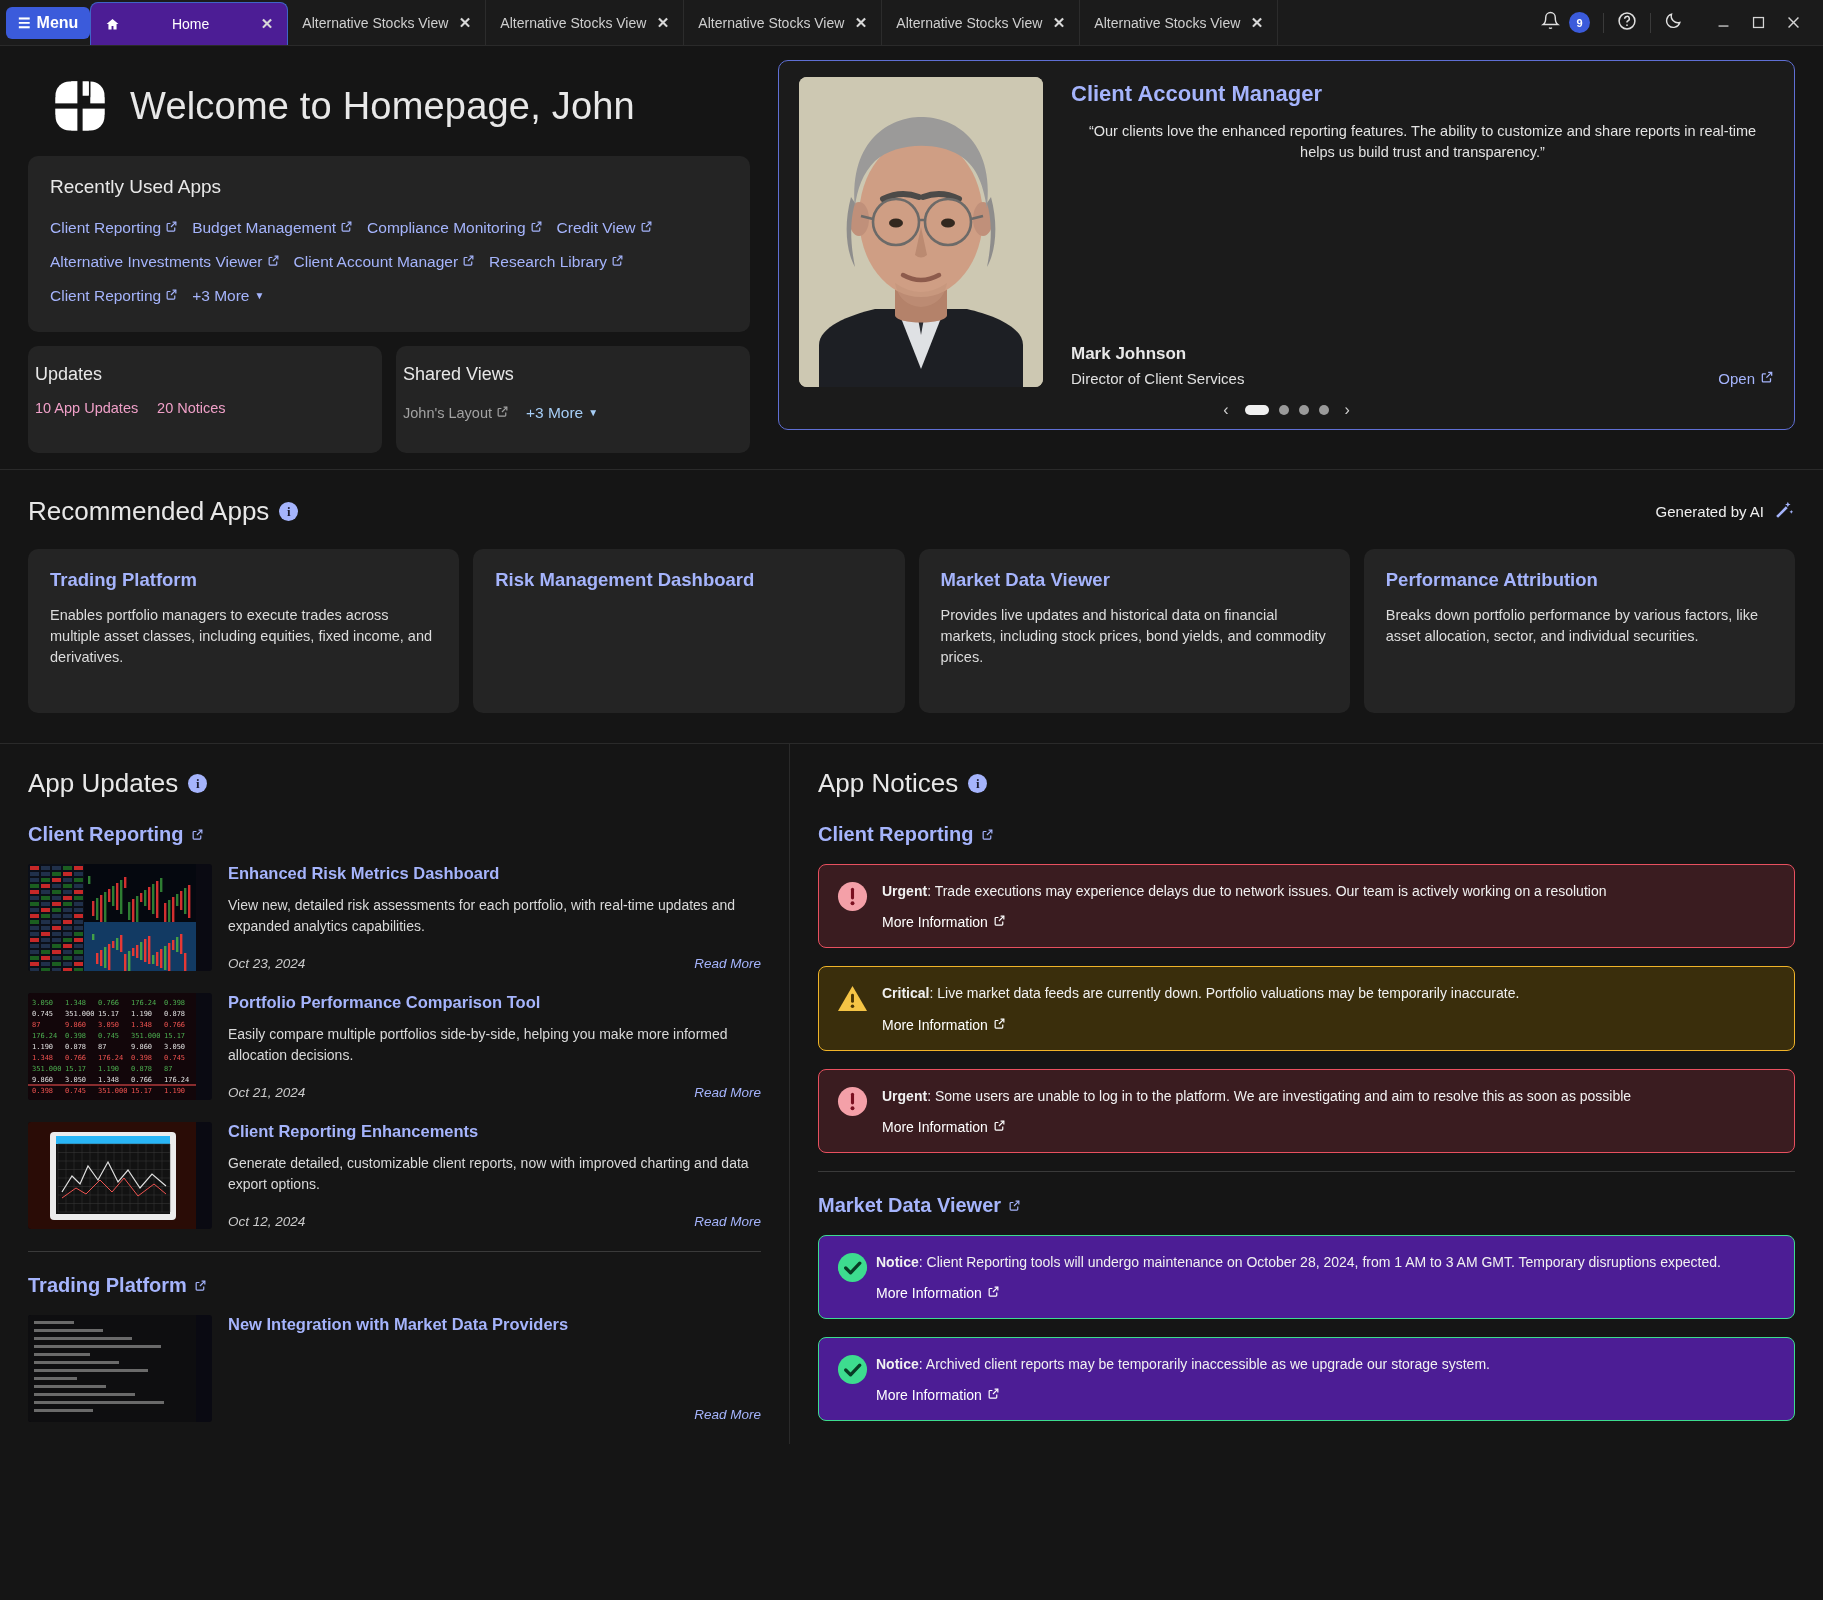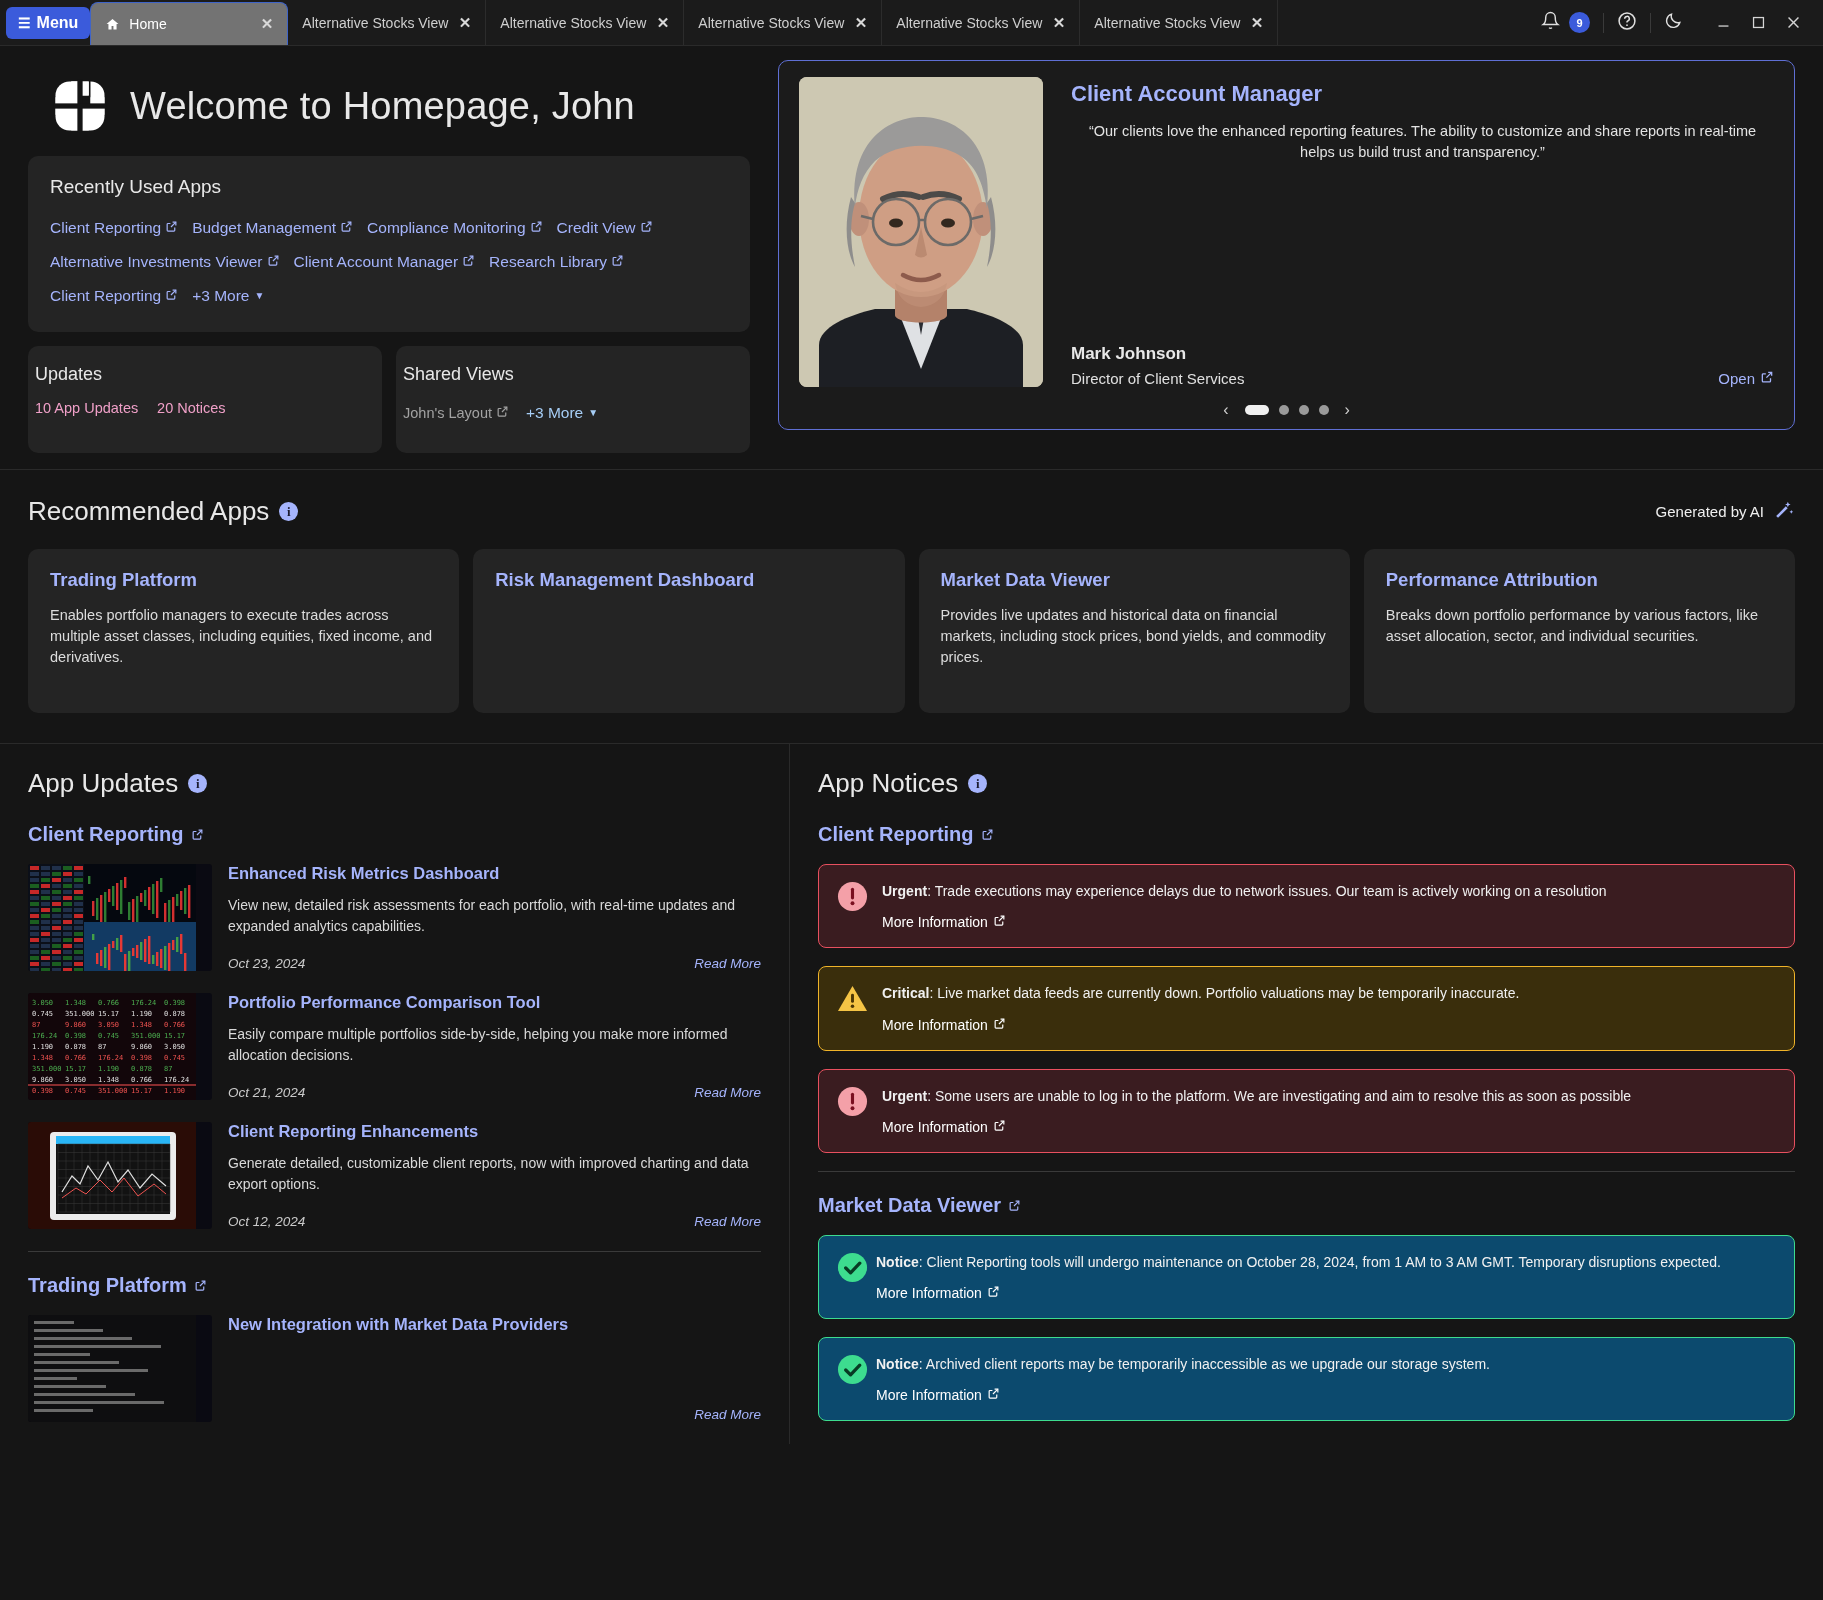--- a/index.html
+++ b/index.html
@@ -31,26 +31,27 @@
   .tabs { display: flex; flex: 1; min-width: 0; }
   .tab {
     width: 198px; display: flex; align-items: center;
     padding: 0 14px; gap: 9px;
     font-size: 14px; color: #cfcfcf;
     border-right: 1px solid #2c2c2c;
     position: relative; cursor: pointer;
     background: #1b1b1b;
   }
   .tab.active {
-    background: #737373;
+    background: #4c1d95;
     border: 1px solid #3f64c8;
     border-bottom: none;
     border-radius: 8px 8px 0 0;
     color: #ffffff;
     margin-top: 2px;
+    text-align: center;
   }
   .tab .label { flex: 1; white-space: nowrap; overflow: hidden; text-overflow: ellipsis; }
   .tab .tclose { font-size: 15px; font-weight: 700; color: #d8d8d8; }
   .home-icon svg { display:block; }
   .win-right {
     display: flex; align-items: center; gap: 0px; padding-right: 12px;
   }
   .wr-group { display: flex; align-items: center; gap: 9px; padding: 0 13px; }
   .wr-divider { width: 1px; height: 20px; background: #3a3a3a; }
   .badge {
@@ -148,21 +149,21 @@
   .u-date { font-size: 13.5px; color: #cacaca; }
   .readmore { color: #a5b4fc; font-size: 13.5px; cursor: pointer; }
   .hr { height: 1px; background: #3a3a3a; margin: 10px 0 22px 0; }
 
   .notice {
     border-radius: 8px; padding: 16px 18px; margin-bottom: 18px;
     display: flex; gap: 14px; align-items: flex-start;
   }
   .notice.urgent { background: #3a1c20; border: 1px solid #e8505f; }
   .notice.critical { background: #3a2e0c; border: 1px solid #f0b429; }
-  .notice.ok { background: #0c4a6e; border: 1px solid #3ddc8f; gap: 8px; }
+  .notice.ok { background: #4c1d95; border: 1px solid #3ddc8f; gap: 8px; }
   .n-icon { width: 31px; height: 31px; flex: none; }
   .n-body { flex: 1; }
   .n-text { font-size: 14px; line-height: 1.45; color: #f1f1f1; }
   .n-text b { font-weight: 700; }
   .moreinfo { margin-top: 13px; font-size: 14px; color: #ffffff; display: inline-flex; align-items: center; gap: 5px; cursor: pointer; }
   .divider-lite { height: 1px; background: #3a3a3a; margin: 6px 0 22px 0; }
 </style>
 </head>
 <body>
 

